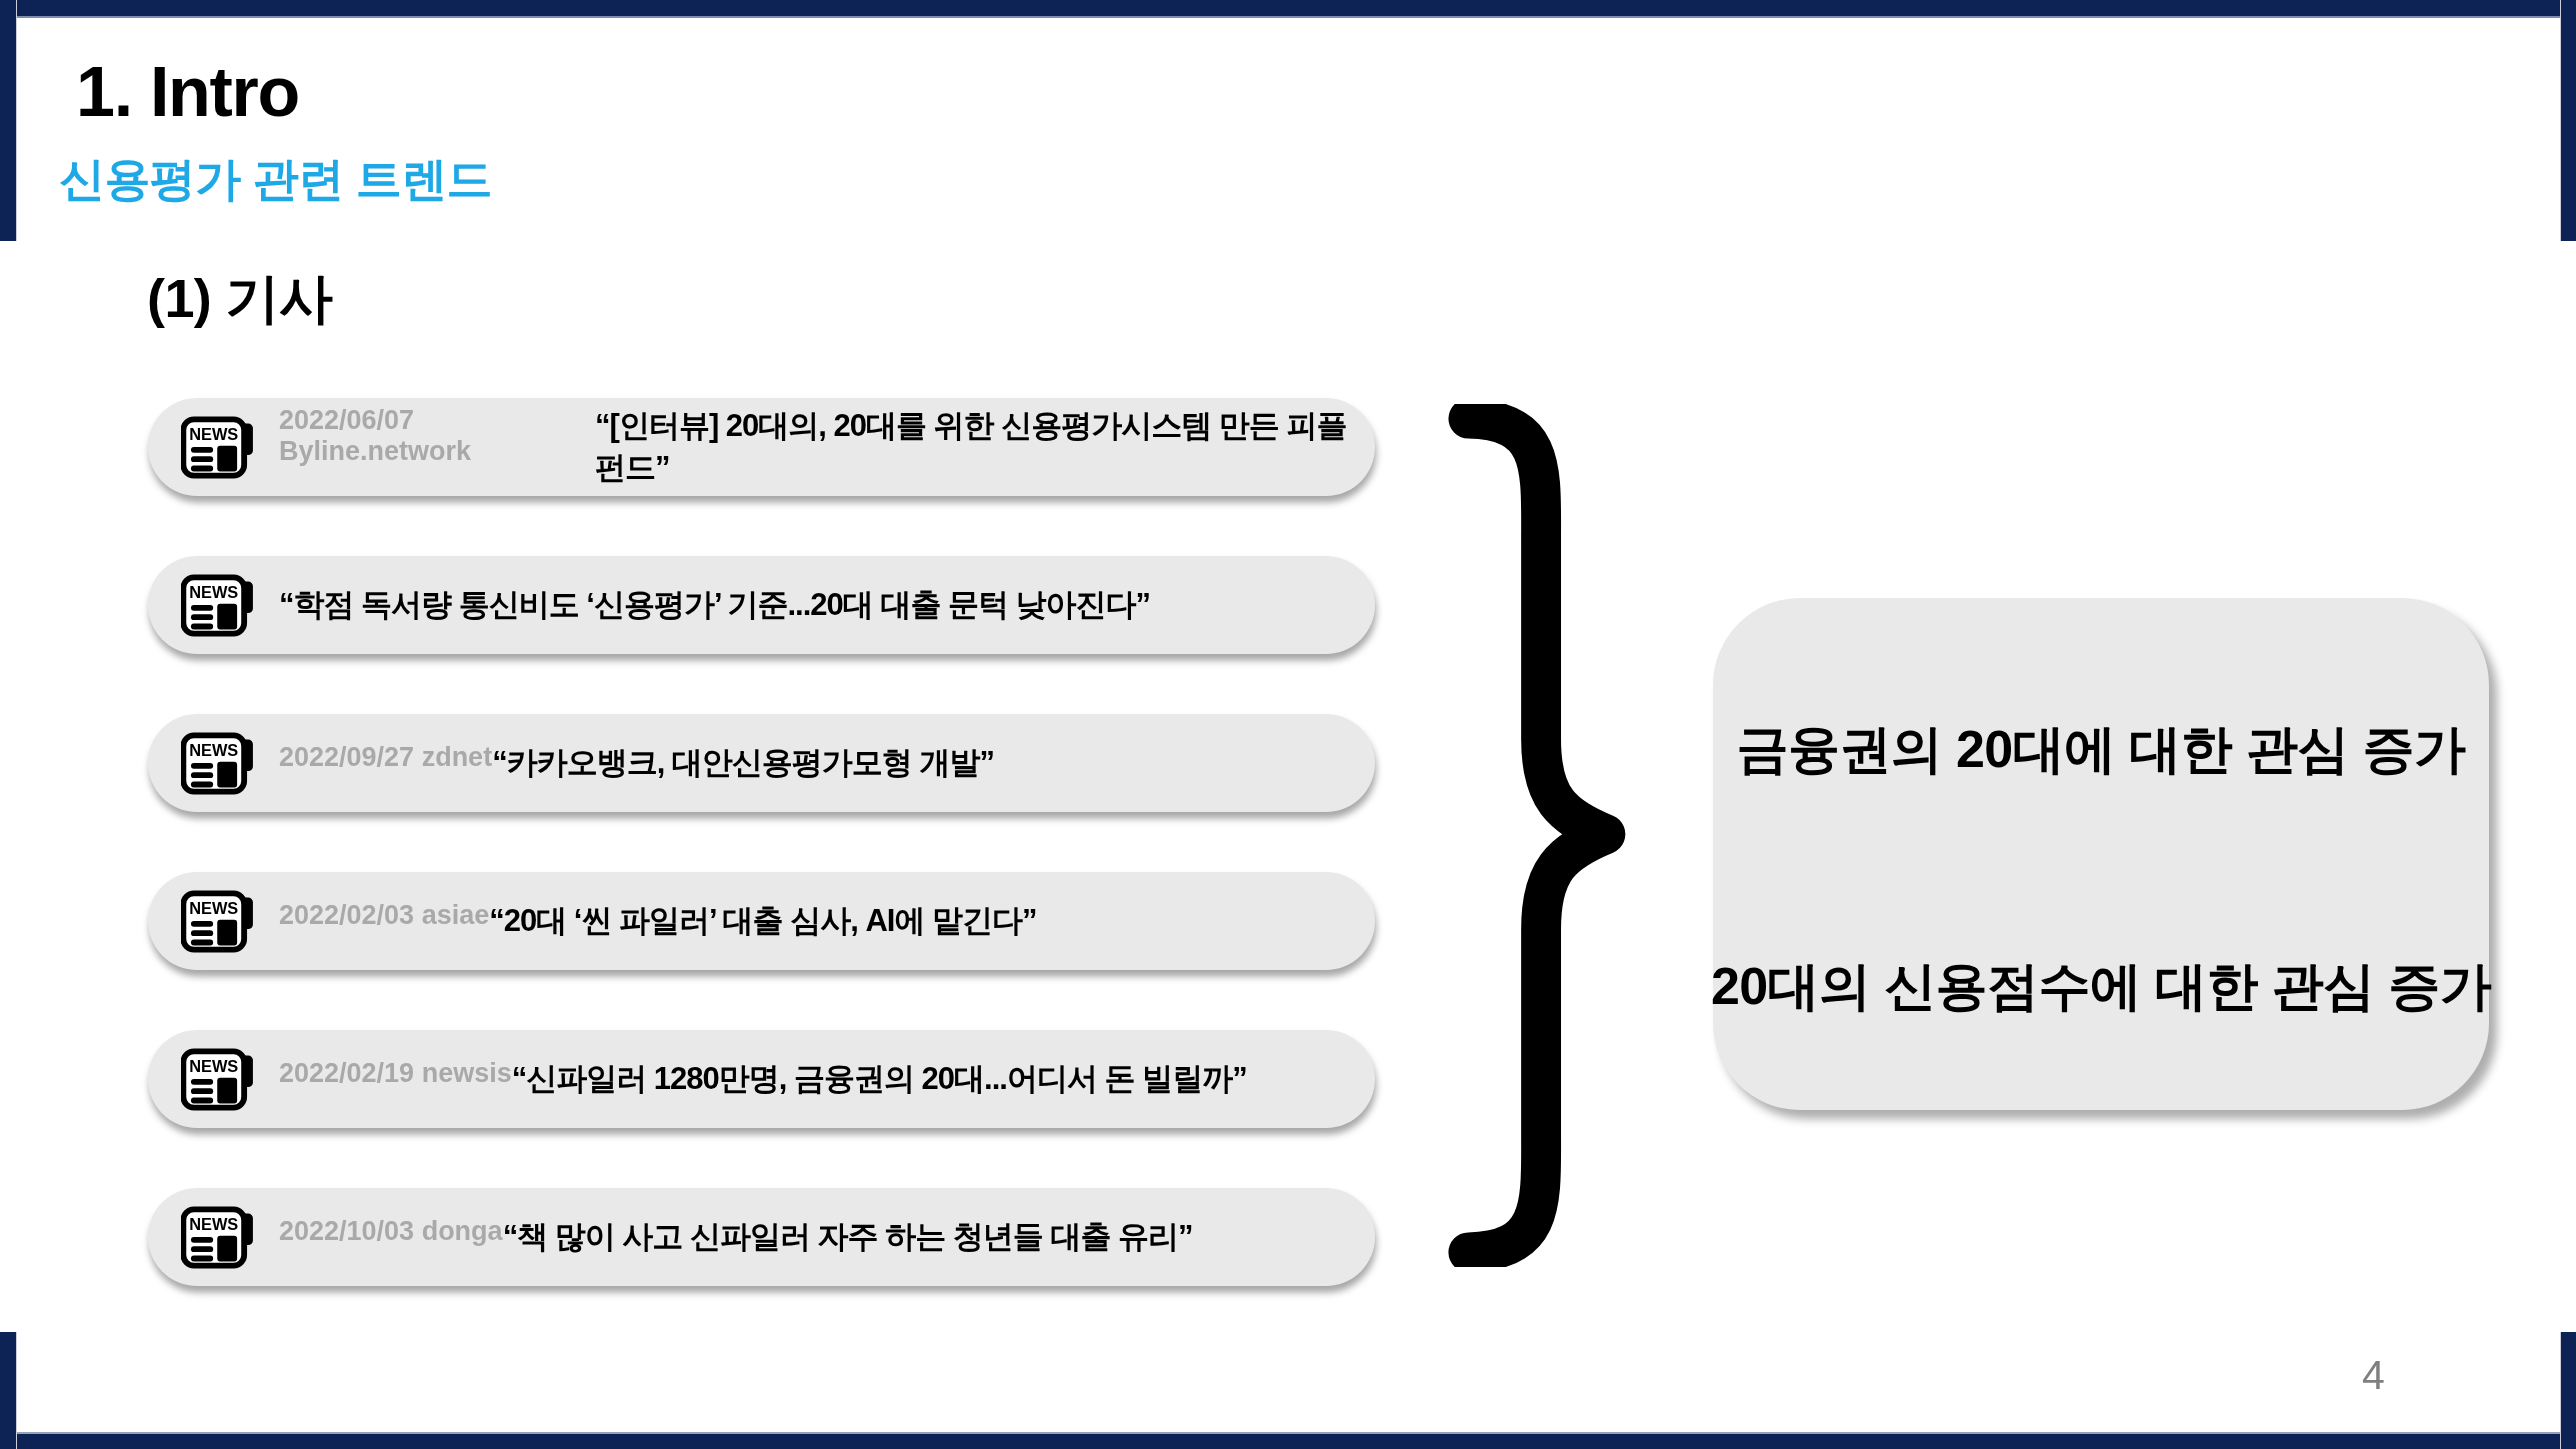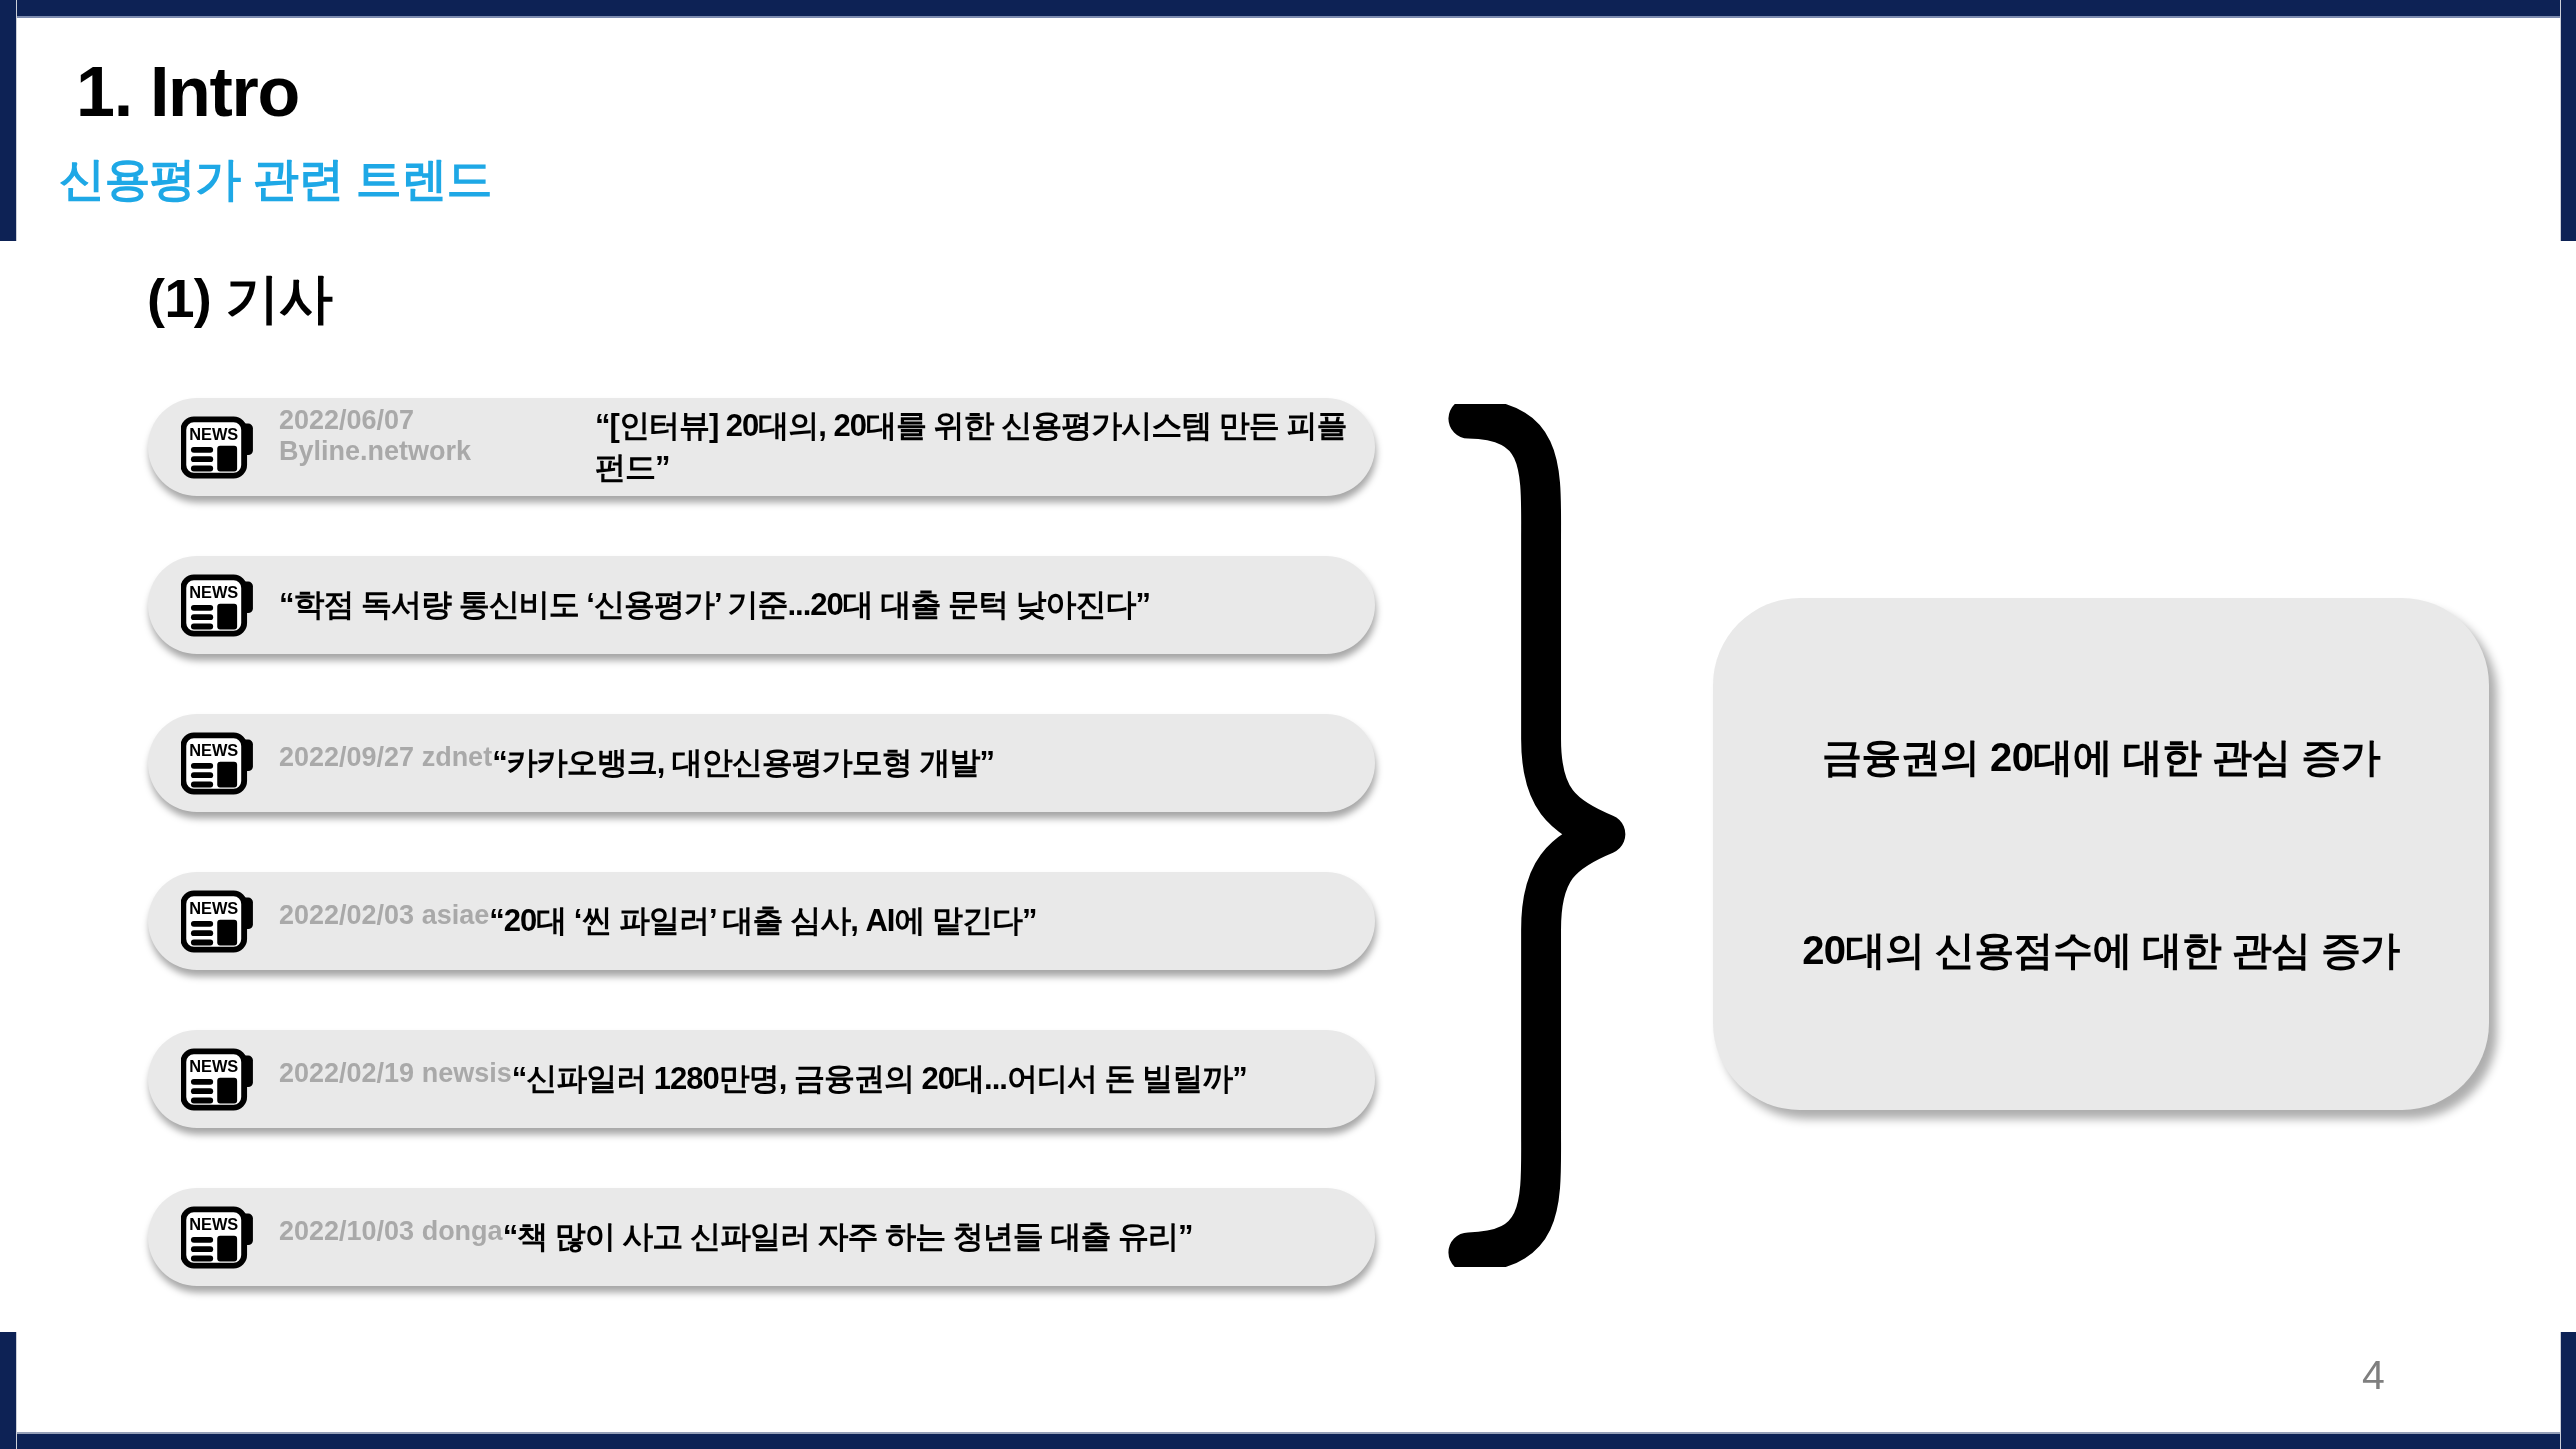--- a/index.html
+++ b/index.html
@@ -57,22 +57,22 @@
     position:absolute;left:1713px;top:598px;
     width:776px;height:512px;
     background:#E9E9E9;
     border-radius:87px;
     box-shadow:7.7px 9px 9.7px rgba(0,0,0,0.32);
     display:flex;flex-direction:column;
     justify-content:center;align-items:center;
     row-gap:138px;
     box-sizing:border-box;
   }
-  .conclusion-line{font-size:40px;font-weight:700;color:#000;
-    letter-spacing:-0.6px;white-space:nowrap;}
+  .conclusion-line{font-size:52px;font-weight:700;color:#000;
+    letter-spacing:-0.6px;white-space:nowrap;margin-top:29px;}
 
   
   .page-number{position:absolute;left:2338px;top:1352px;width:71px;
     text-align:center;font-size:41px;color:#7F7F7F;}
 </style>
 </head>
 <body>
 
 <div class="slide">
 

